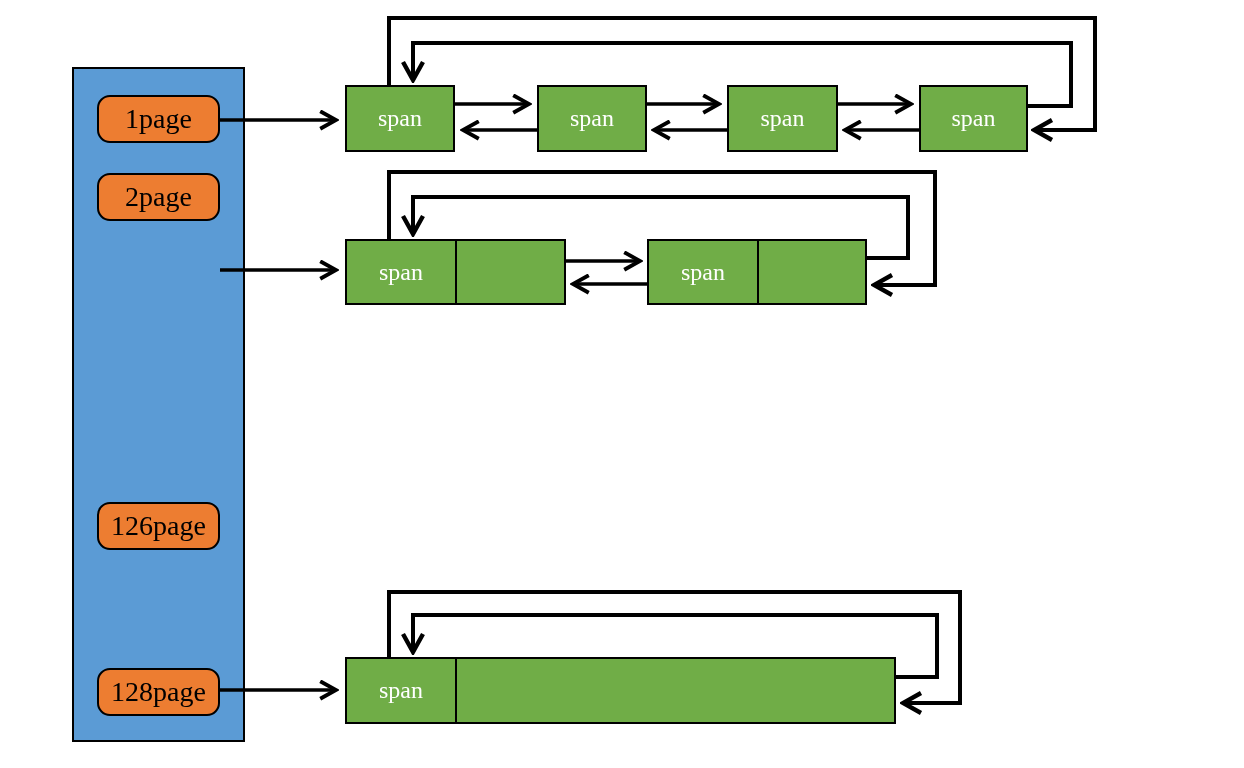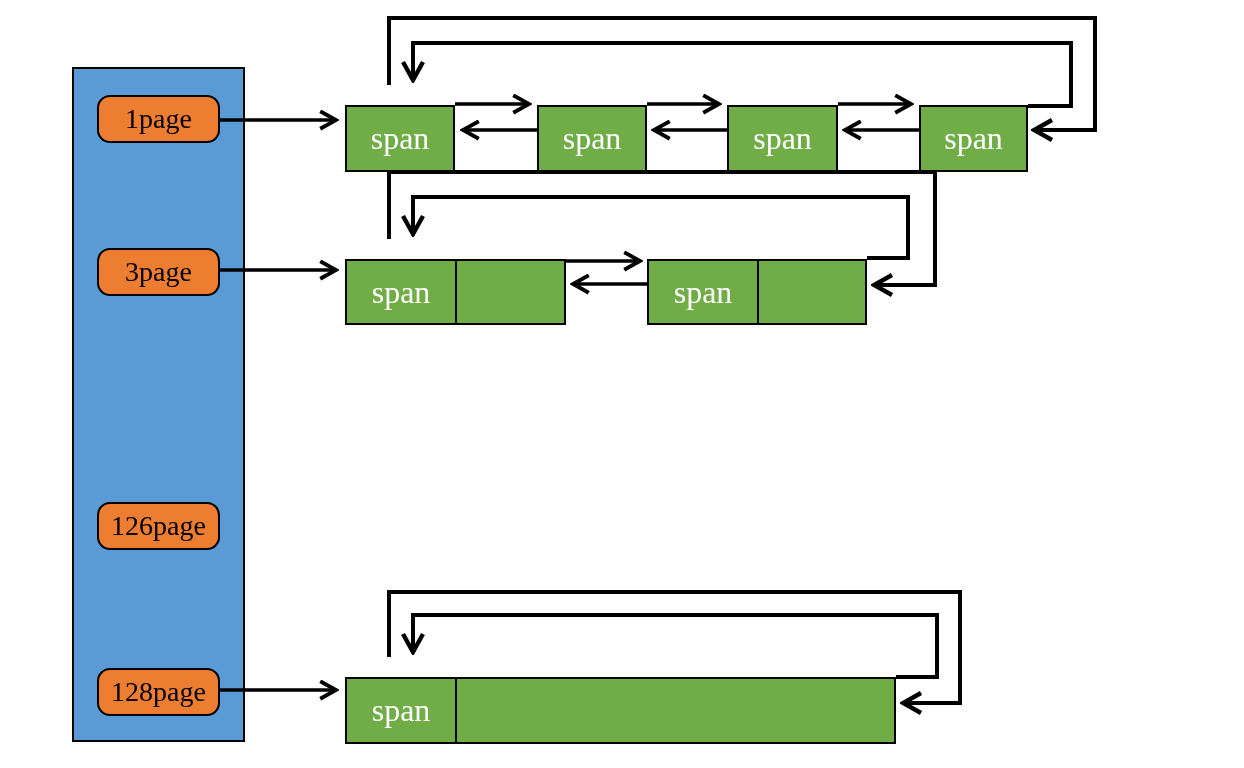--- a/index.html
+++ b/index.html
@@ -13,42 +13,42 @@
   }
   .page-item{
     position:absolute;left:97px;width:123px;height:48px;
     background:#ED7D31;border:2px solid #000;border-radius:13px;
     box-sizing:border-box;display:flex;align-items:center;justify-content:center;
     font-size:28px;color:#000;z-index:2;
   }
   .span-box{
     position:absolute;background:#70AD47;border:2px solid #000;
     box-sizing:border-box;display:flex;align-items:center;justify-content:center;
-    color:#fff;font-size:32px;z-index:2;margin-top:20px;
+    color:#fff;font-size:24px;z-index:2;
   }
   .span-box.split{justify-content:flex-start;}
   .label-cell{
     width:110px;height:100%;display:flex;align-items:center;justify-content:center;
     border-right:2px solid #000;box-sizing:border-box;flex:0 0 auto;
   }
   .rest-cell{flex:1 1 auto;height:100%;}
   svg.connectors{position:absolute;left:0;top:0;z-index:3;pointer-events:none;}
 </style>
 </head>
 <body>
 
 <div class="stage">
 
   <div class="bucket-array"></div>
 
   <div class="page-item" style="top:95px">
       <span>1page</span>
     </div>
-  <div class="page-item" style="top:248px">
-      <span>3page</span>
+  <div class="page-item" style="top:173px">
+      <span>2page</span>
     </div>
   <div class="page-item" style="top:502px">
       <span>126page</span>
     </div>
   <div class="page-item" style="top:668px">
       <span>128page</span>
     </div>
 
   <div class="span-box" style="left:345px;top:85px;width:110px;height:67px">
       <span>span</span>

